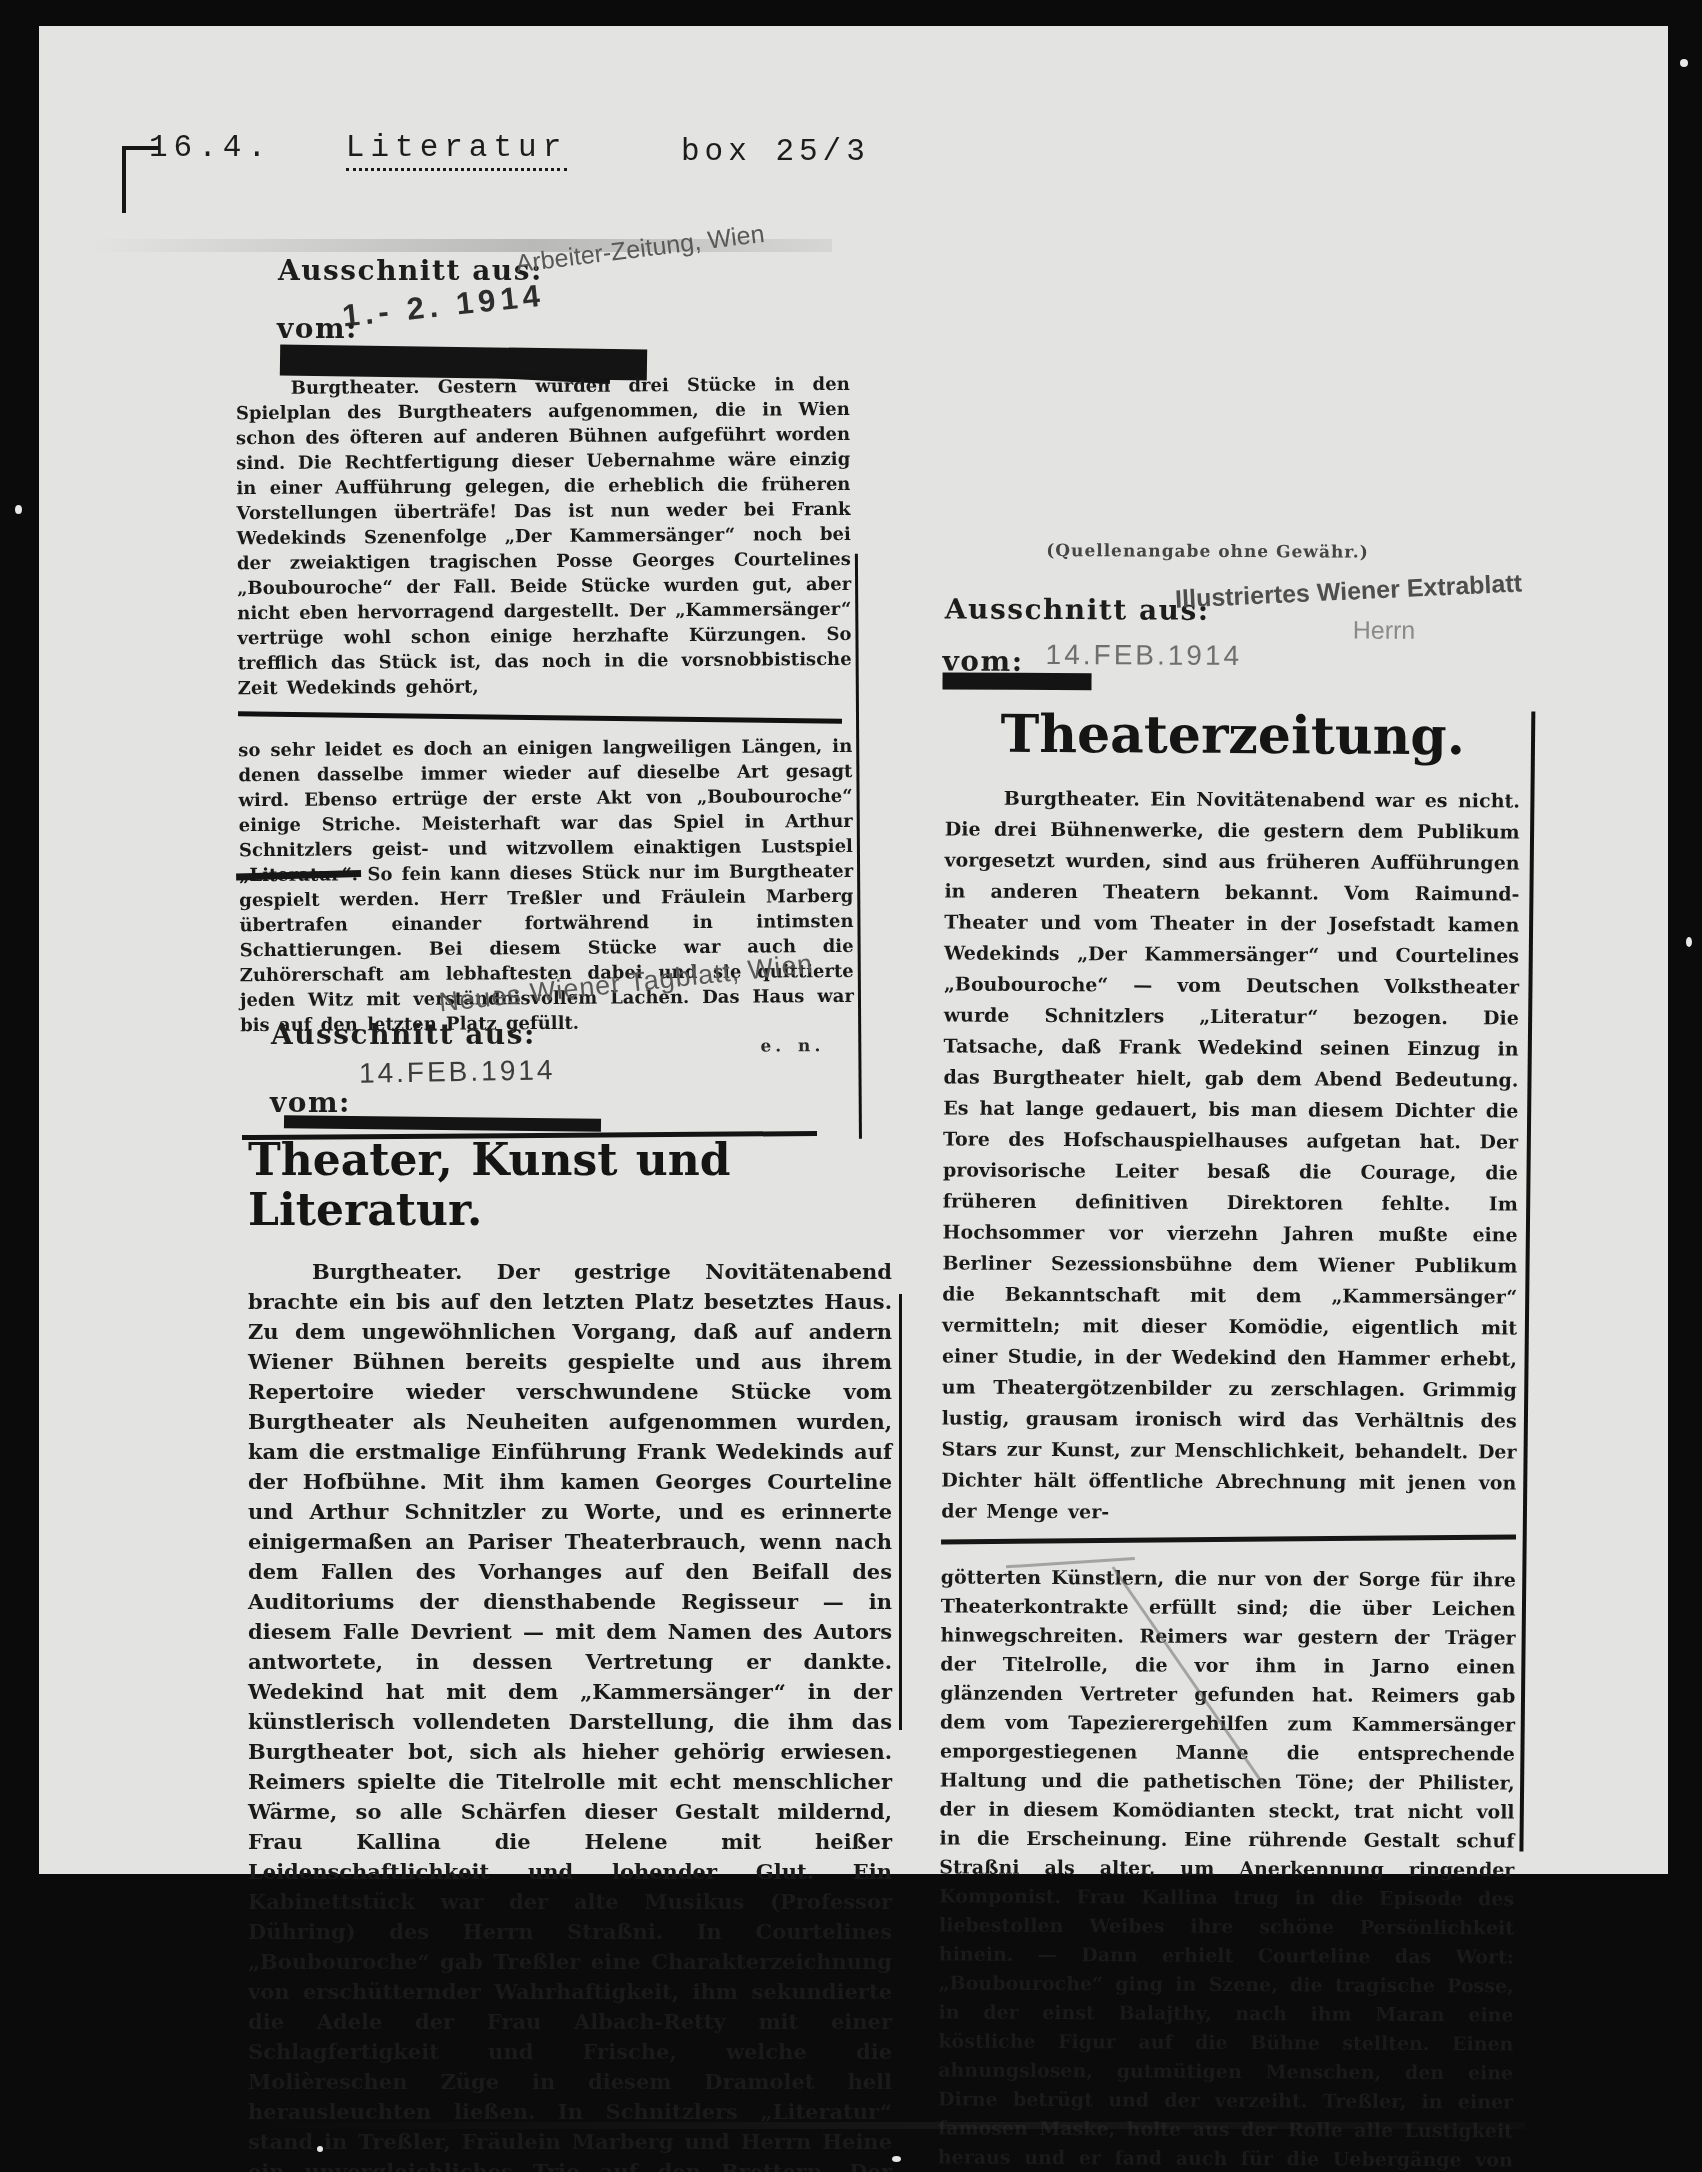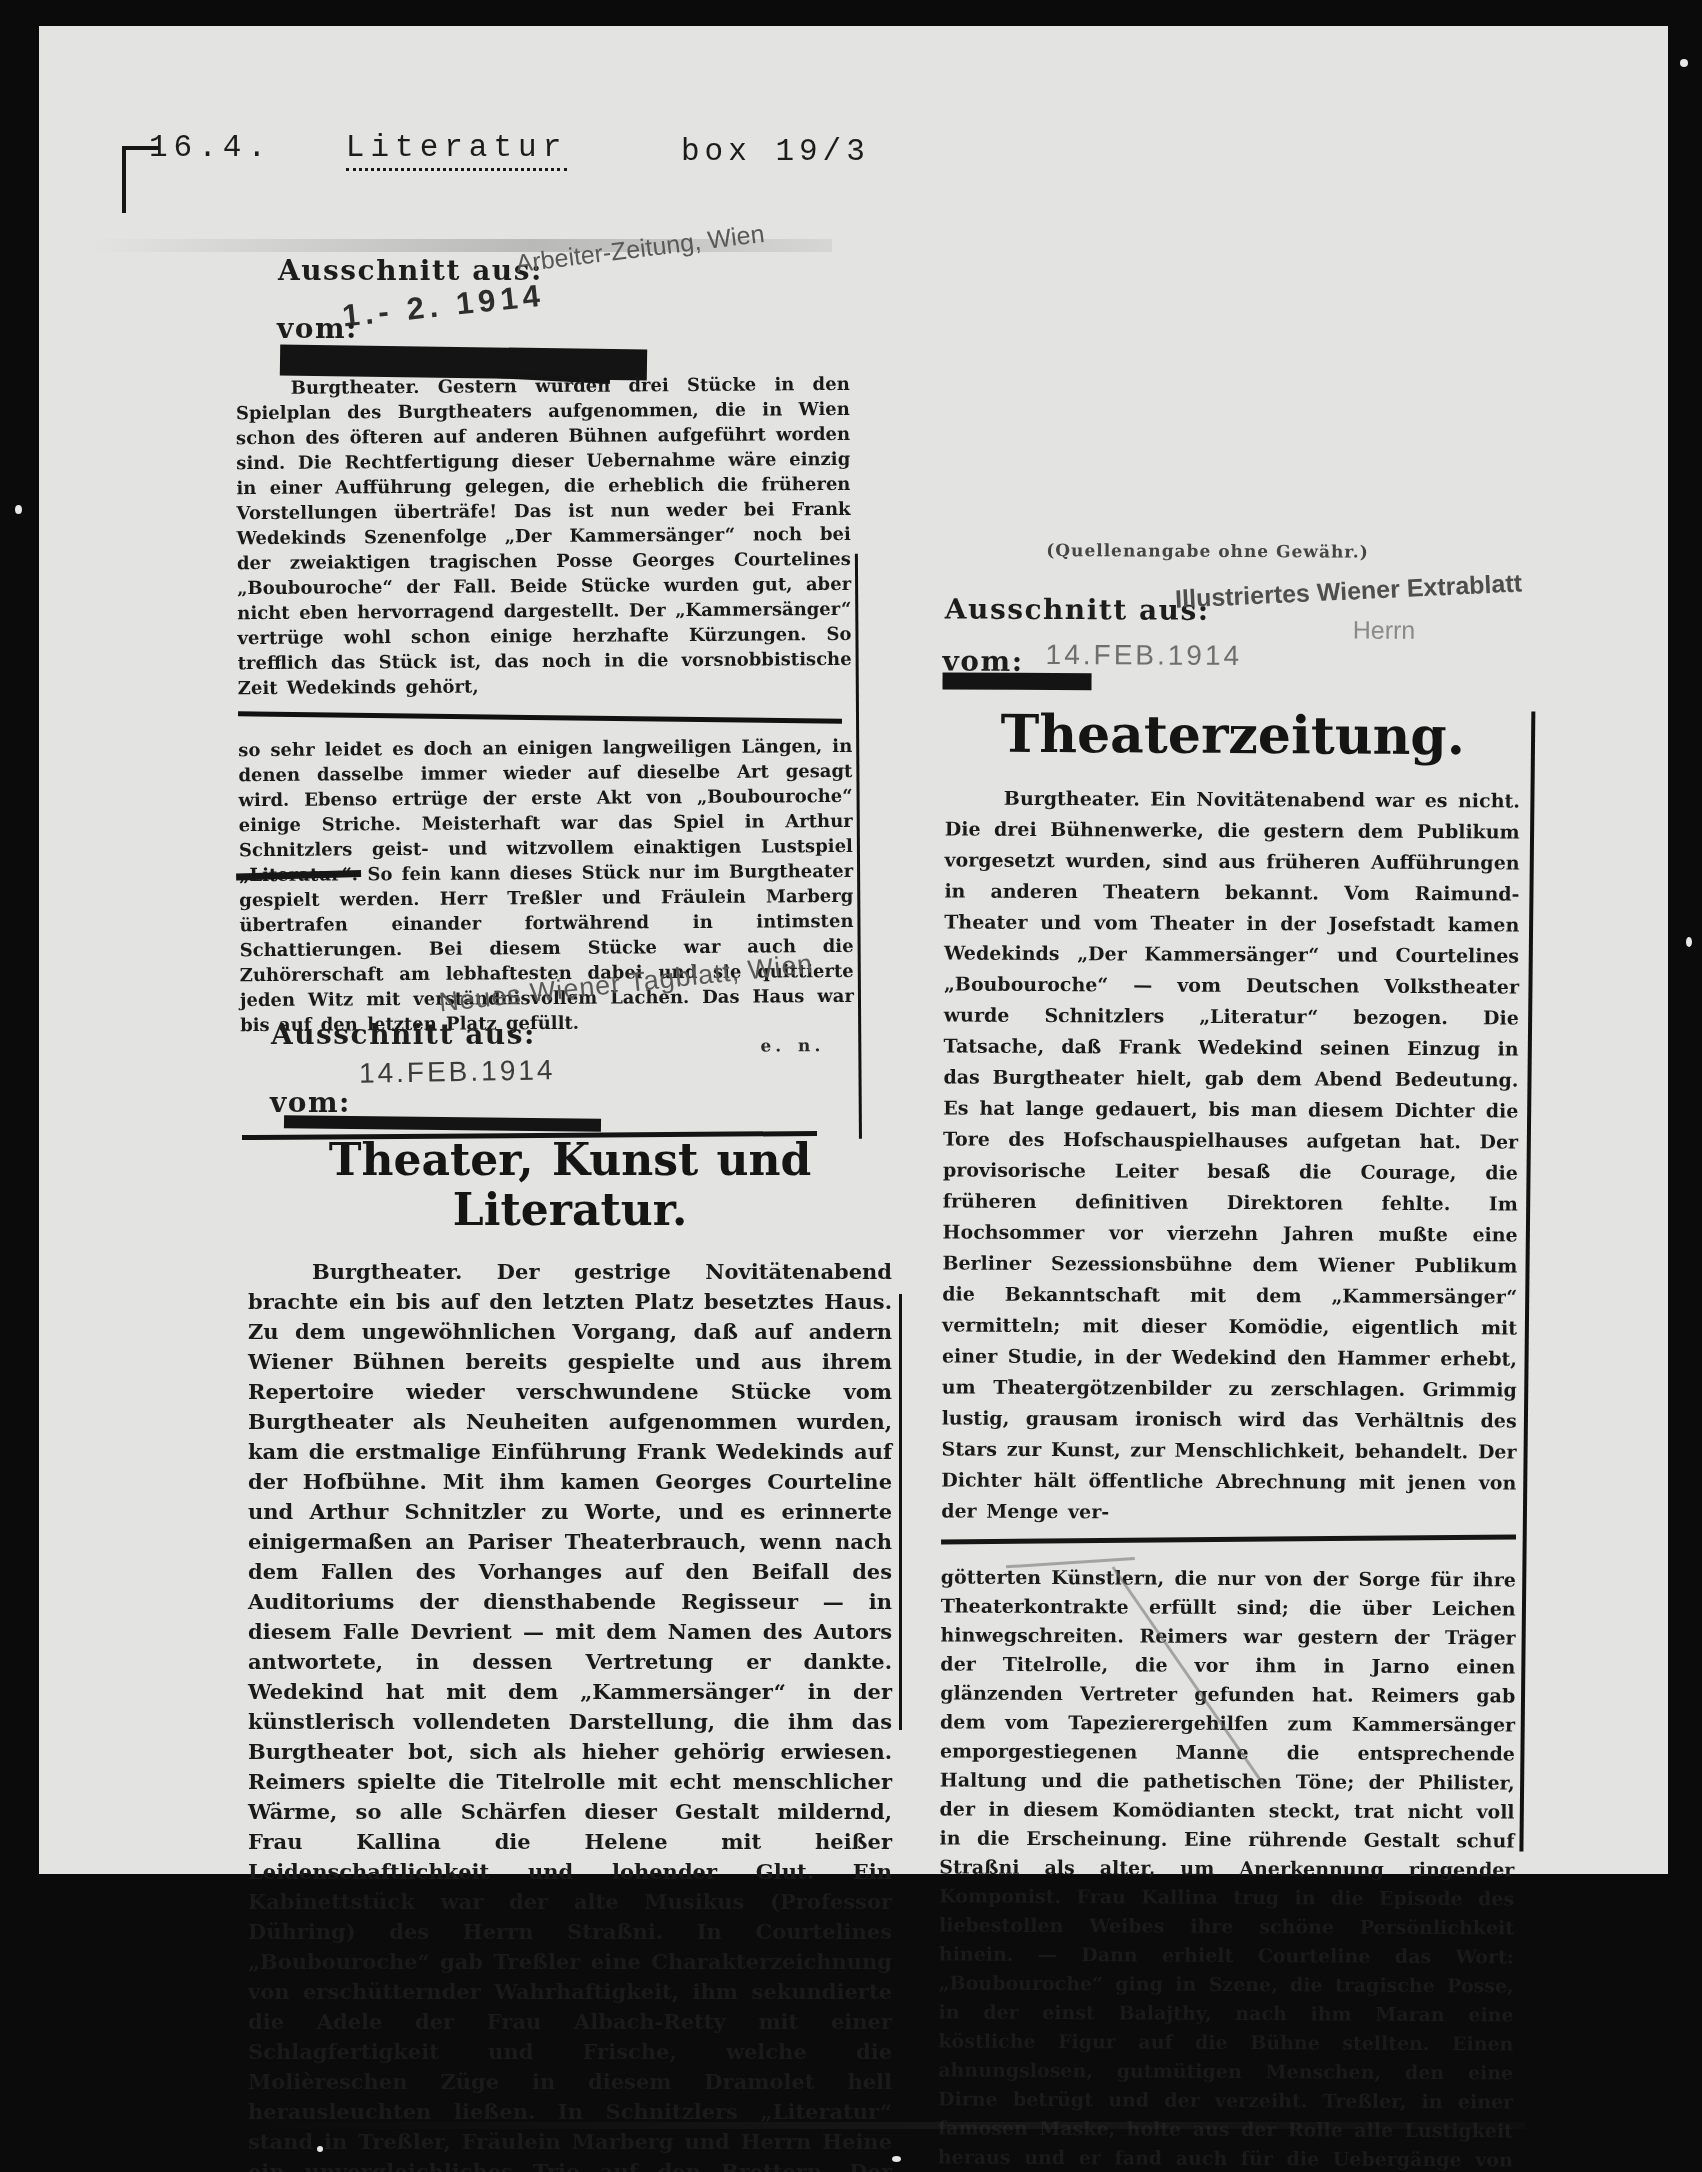--- a/index.html
+++ b/index.html
@@ -50,21 +50,21 @@
   <div class="speck" style="left:317px;top:2146px;width:6px;height:6px;"></div>
 
   <div id="paper">
 
     <div class="corner"></div>
     <div id="archive-line" class="typew">
       <span>16.4.</span>
       <span>&nbsp;</span>
       <span class="uword">Literatur</span>
     </div>
-    <div id="box-line" class="typew">box 19/3</div>
+    <div id="box-line" class="typew">box 25/3</div>
     <div class="smudge" style="left:50px;top:213px;width:743px;height:13px;"></div>
 
     <div class="clip" style="left:199px;top:198px;width:634px;">
       <div style="position:relative;height:149px;">
         <span class="cutlabel" style="position:absolute;left:40px;top:30px;">Ausschnitt aus:</span>
         <span class="stamp" style="left:277px;top:10px;font-size:25px;transform:rotate(-7deg);">Arbeiter-Zeitung, Wien</span>
         <span class="datestamp" style="left:104px;top:64px;font-size:31px;font-weight:bold;transform:rotate(-6deg);letter-spacing:5px;color:#2e2e2e;">1.- 2. 1914</span>
         <span class="vomlabel" style="position:absolute;left:39px;top:88px;">vom:</span>
         <div class="redact" style="left:42px;top:123px;width:367px;height:31px;transform:rotate(0.8deg);"></div>
       </div>
@@ -85,21 +85,21 @@
         <span class="stamp" style="left:228px;top:5px;font-size:27px;transform:rotate(-6deg);letter-spacing:1px;">Neues Wiener Tagblatt, Wien</span>
         <span class="cutlabel" style="position:absolute;left:61px;top:55px;">Ausschnitt aus:</span>
         <span class="datestamp" style="left:149px;top:93px;font-size:28px;letter-spacing:3px;transform:rotate(-1deg);">14.FEB.1914</span>
         <span class="vomlabel" style="position:absolute;left:60px;top:123px;">vom:</span>
         <div class="redact" style="left:74px;top:154px;width:317px;height:13px;transform:rotate(0.6deg);"></div>
         <div class="redact" style="left:32px;top:170px;width:575px;height:4.5px;transform:rotate(-0.4deg);"></div>
       </div>
 
       <div class="frak" style="position:relative;width:644px;margin-left:38px;">
         <div class="rule-v" style="right:-10px;top:159px;width:3.5px;height:436px;"></div>
-        <div class="headline" style="font-size:44px;line-height:50px;margin:8px 0 22px 0;text-align:center;">Theater, Kunst und Literatur.</div>
+        <div class="headline" style="font-size:44px;line-height:50px;margin:8px 0 22px 0;text-align:left;">Theater, Kunst und Literatur.</div>
         <p style="font-size:21px;line-height:30px;text-indent:64px;">Burgtheater. Der gestrige Novitätenabend brachte ein bis auf den letzten Platz besetztes Haus. Zu dem ungewöhnlichen Vorgang, daß auf andern Wiener Bühnen bereits gespielte und aus ihrem Repertoire wieder verschwundene Stücke vom Burgtheater als Neuheiten aufgenommen wurden, kam die erstmalige Einführung Frank Wedekinds auf der Hofbühne. Mit ihm kamen Georges Courteline und Arthur Schnitzler zu Worte, und es erinnerte einigermaßen an Pariser Theaterbrauch, wenn nach dem Fallen des Vorhanges auf den Beifall des Auditoriums der diensthabende Regisseur — in diesem Falle Devrient — mit dem Namen des Autors antwortete, in dessen Vertretung er dankte. Wedekind hat mit dem „Kammersänger“ in der künstlerisch vollendeten Darstellung, die ihm das Burgtheater bot, sich als hieher gehörig erwiesen. Reimers spielte die Titelrolle mit echt menschlicher Wärme, so alle Schärfen dieser Gestalt mildernd, Frau Kallina die Helene mit heißer Leidenschaftlichkeit und lohender Glut. Ein Kabinettstück war der alte Musikus (Professor Dühring) des Herrn Straßni. In Courtelines „Boubouroche“ gab Treßler eine Charakterzeichnung von erschütternder Wahrhaftigkeit, ihm sekundierte die Adele der Frau Albach-Retty mit einer Schlagfertigkeit und Frische, welche die Molièreschen Züge in diesem Dramolet hell herausleuchten ließen. In Schnitzlers „Literatur“ stand in Treßler, Fräulein Marberg und Herrn Heine ein unvergleichliches Trio auf den Brettern. Der beschränkte und dabei feinfühlige Clemens Treßlers, die lebensgierige, verrottete Margarete des Fräuleins Marberg, der Bohemien Gilbert in Heines Darstellung ließen auch nicht das kleinste Glanzlicht in dem köstlichen Bilde vermissen, das Schnitzler dem Leben nachgedichtet zu haben scheint. Das Burgtheater ist da um ein neues Gebiet reicher geworden.</p>
       </div>
     </div>
 
     <div class="clip" style="left:898px;top:515px;width:590px;transform:rotate(0.3deg);">
       <div style="position:relative;height:159px;">
         <div style="position:absolute;left:104px;top:0px;font-size:17px;color:#454545;font-weight:bold;letter-spacing:1px;">(Quellenangabe ohne Gewähr.)</div>
         <span class="cutlabel" style="position:absolute;left:3px;top:53px;">Ausschnitt aus:</span>
         <span class="stamp" style="left:233px;top:35px;font-size:25px;font-weight:bold;transform:rotate(-3deg);color:#4e4e4e;">Illustriertes Wiener Extrablatt</span>
         <span class="stamp" style="left:411px;top:74px;font-size:25px;color:#8a8a8a;">Herrn</span>

